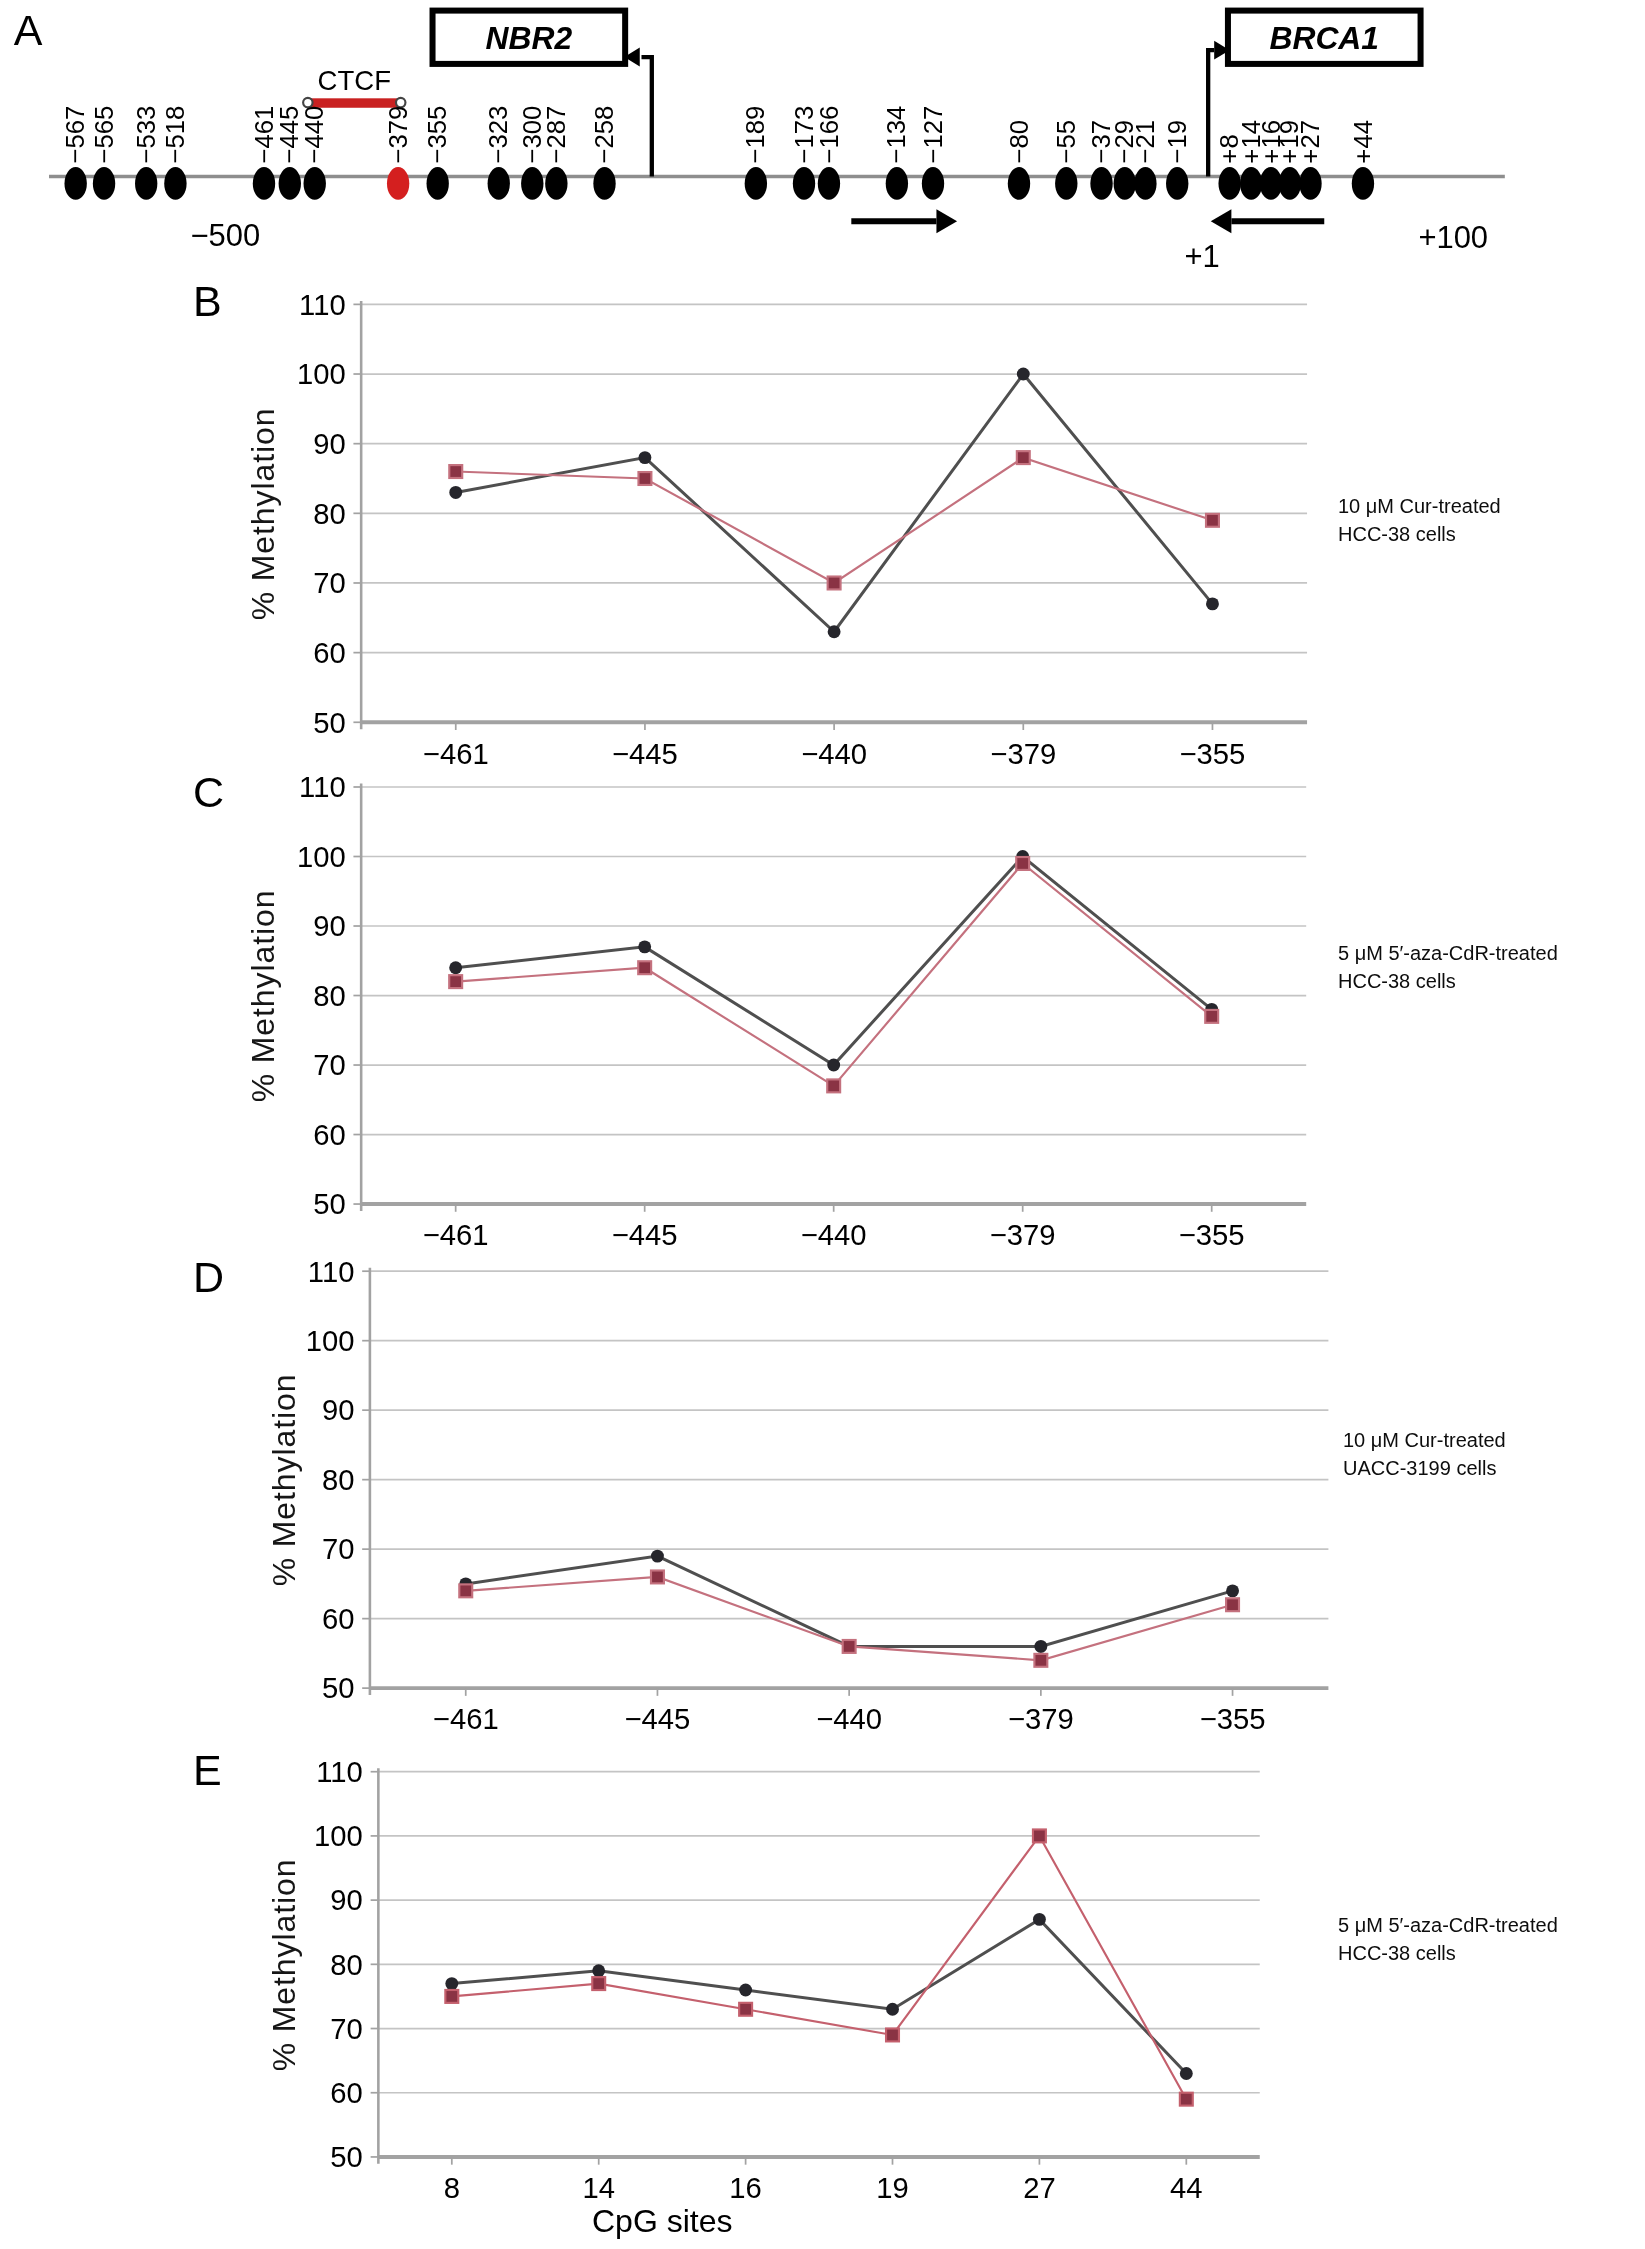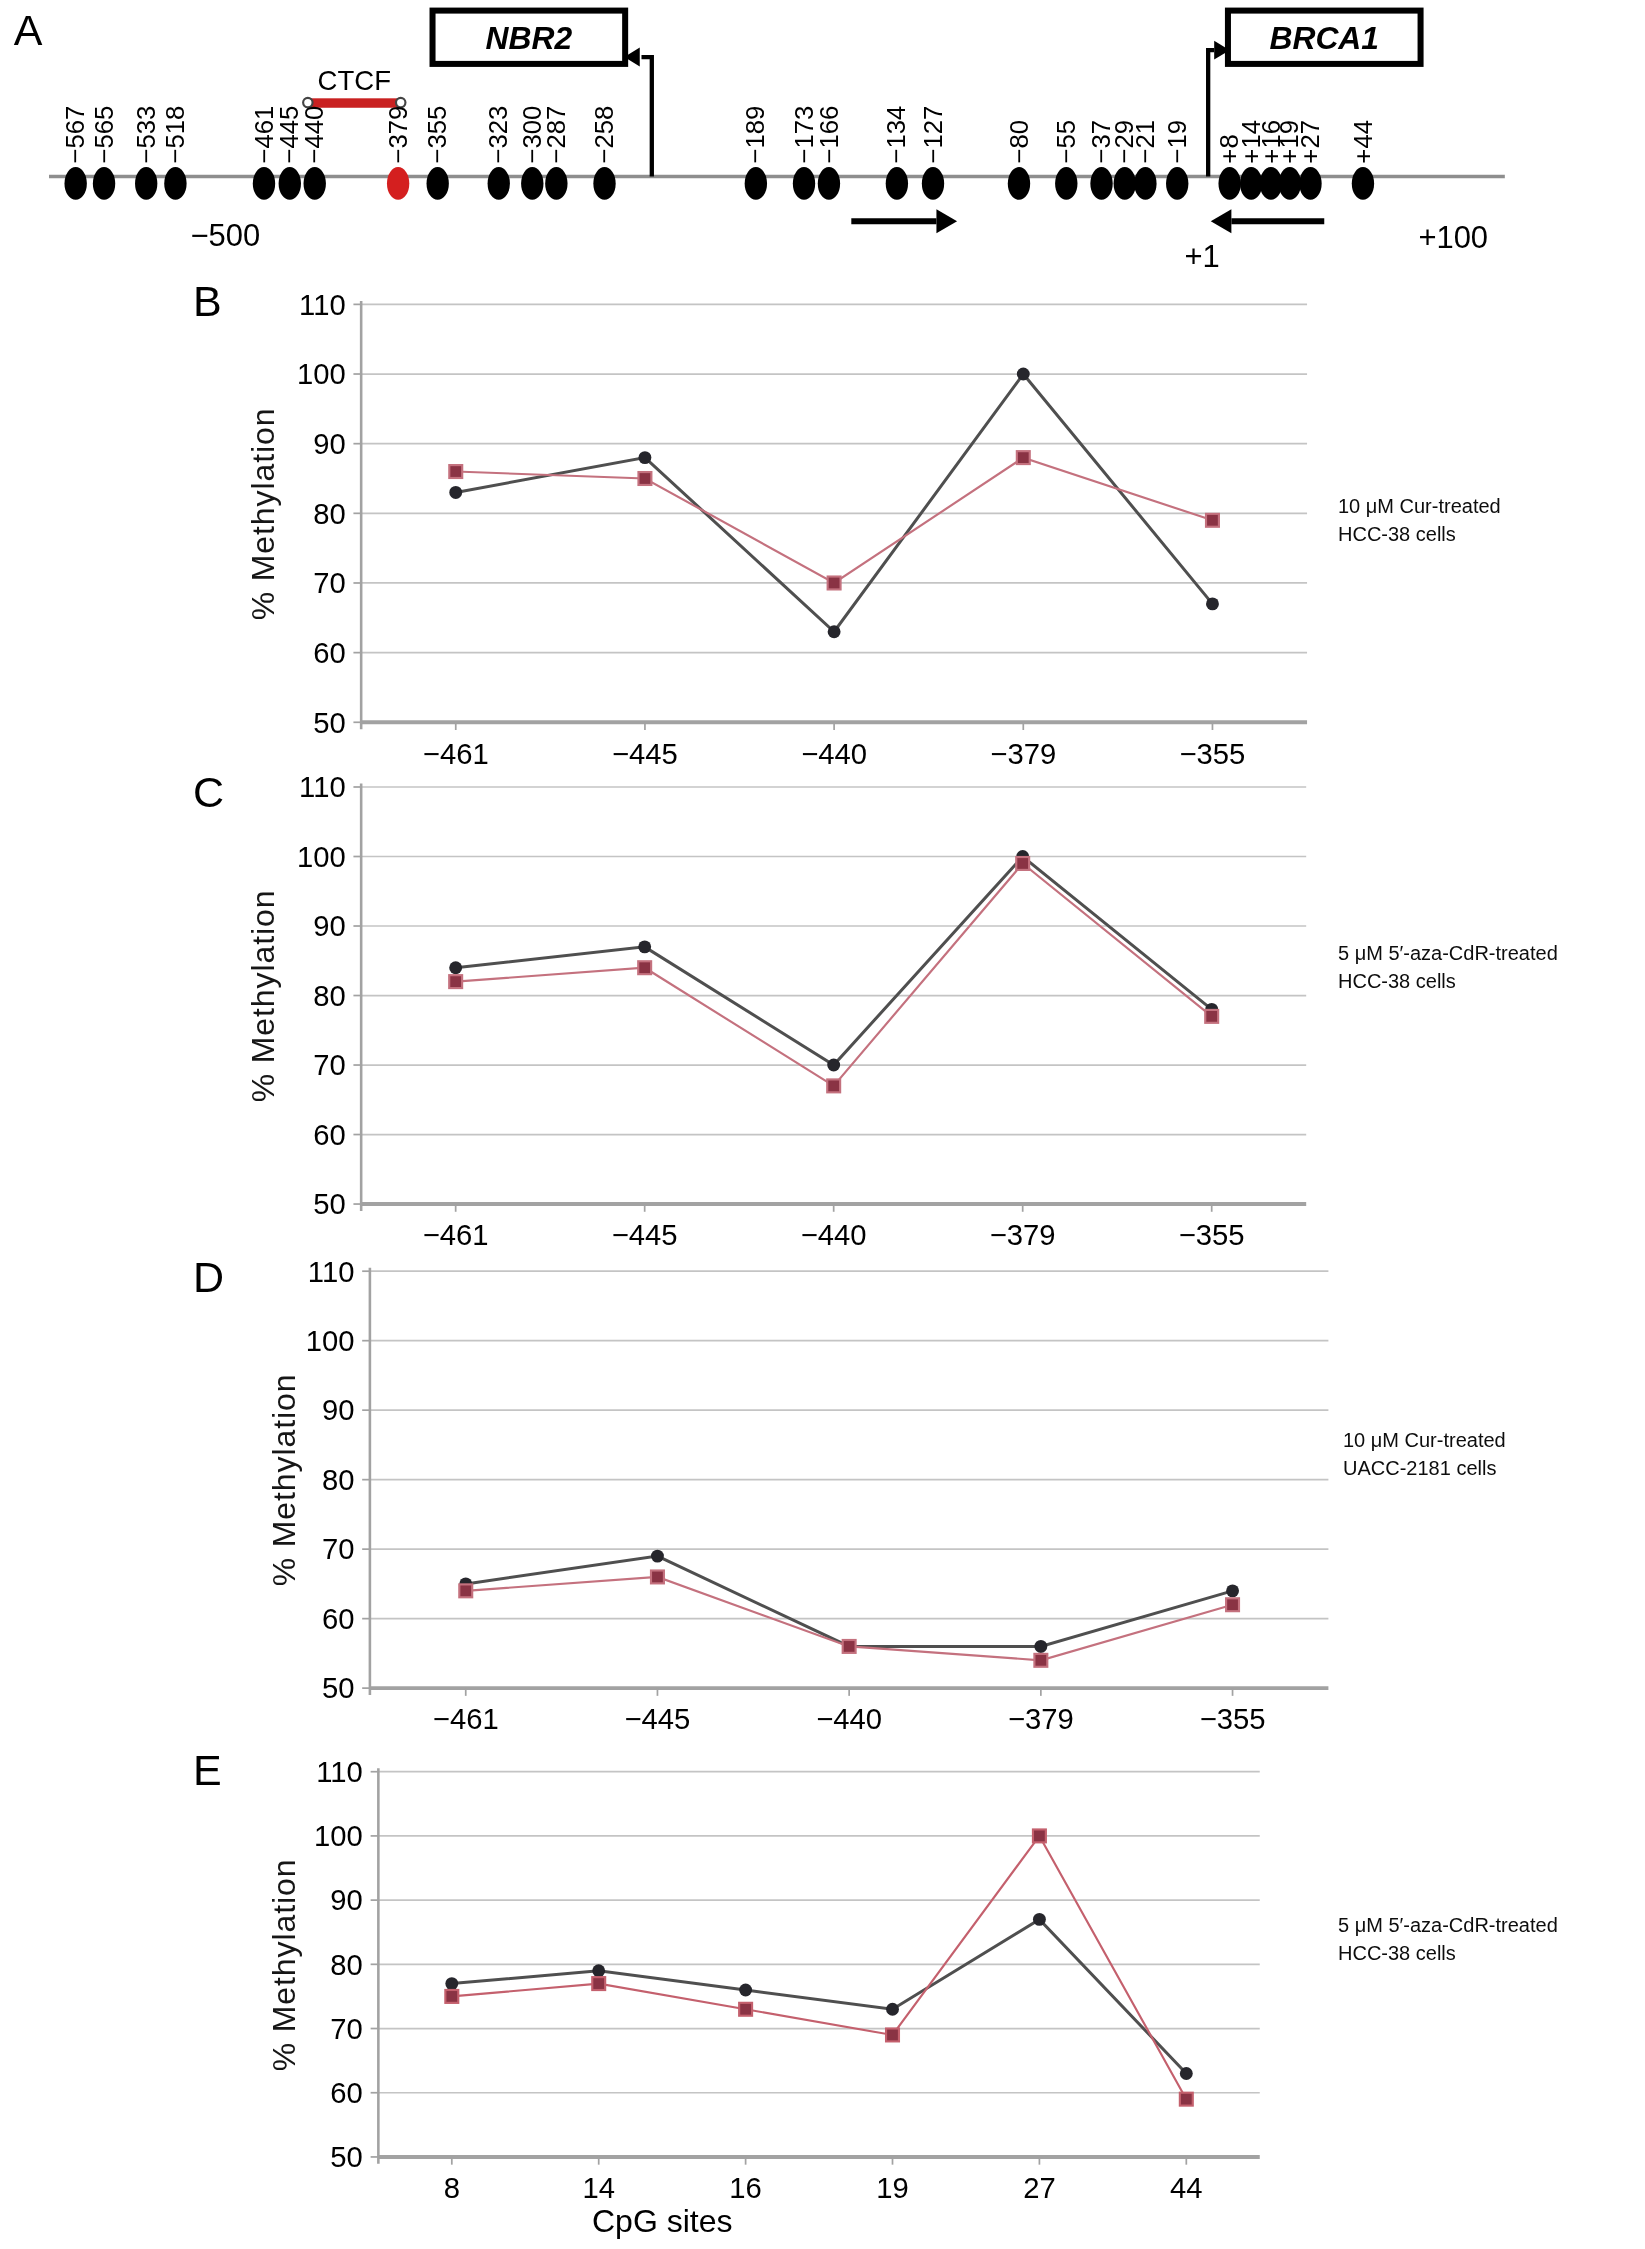--- a/index.html
+++ b/index.html
@@ -259,21 +259,21 @@
     <circle cx="1210.5" cy="1914.5" r="7.5" fill="#26262c"></circle>
     <circle cx="1433.5" cy="1849.8333333333333" r="7.5" fill="#26262c"></circle>
     <rect x="534" y="1842.3333333333333" width="15" height="15" fill="#8a3344" stroke="#c4717e" stroke-width="2.5"></rect>
     <rect x="757" y="1826.1666666666667" width="15" height="15" fill="#8a3344" stroke="#c4717e" stroke-width="2.5"></rect>
     <rect x="980" y="1907" width="15" height="15" fill="#8a3344" stroke="#c4717e" stroke-width="2.5"></rect>
     <rect x="1203" y="1923.1666666666667" width="15" height="15" fill="#8a3344" stroke="#c4717e" stroke-width="2.5"></rect>
     <rect x="1426" y="1858.5" width="15" height="15" fill="#8a3344" stroke="#c4717e" stroke-width="2.5"></rect>
   </svg>
 <div class="annot" style="left:1343px;top:1426px">
   <div>10 μM Cur-treated</div>
-  <div>UACC-2181 cells</div>
+  <div>UACC-3199 cells</div>
 </div>
 
 <div class="panel-letter" style="left:193px;top:1749px">E</div>
 <div class="ylabel" style="left:129px;top:1946px">% Methylation</div>
 <svg class="layer" id="svg-e" style="top:1744px" width="1645" height="506" viewBox="0 2028 1913 588">
     <line x1="440" y1="2060" x2="1465" y2="2060" stroke="#c4c4c4" stroke-width="2"></line>
     <line x1="431" y1="2060" x2="440" y2="2060" stroke="#a2a2a2" stroke-width="2"></line>
     <text fill="#000000" font-family="&quot;Liberation Sans&quot;, sans-serif" x="422" y="2072" font-size="34" text-anchor="end">110</text>
     <line x1="440" y1="2134.6666666666665" x2="1465" y2="2134.6666666666665" stroke="#c4c4c4" stroke-width="2"></line>
     <line x1="431" y1="2134.6666666666665" x2="440" y2="2134.6666666666665" stroke="#a2a2a2" stroke-width="2"></line>

